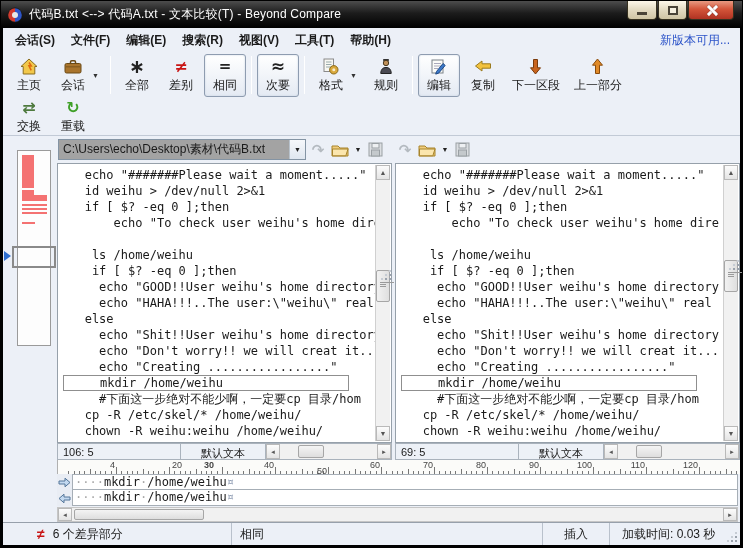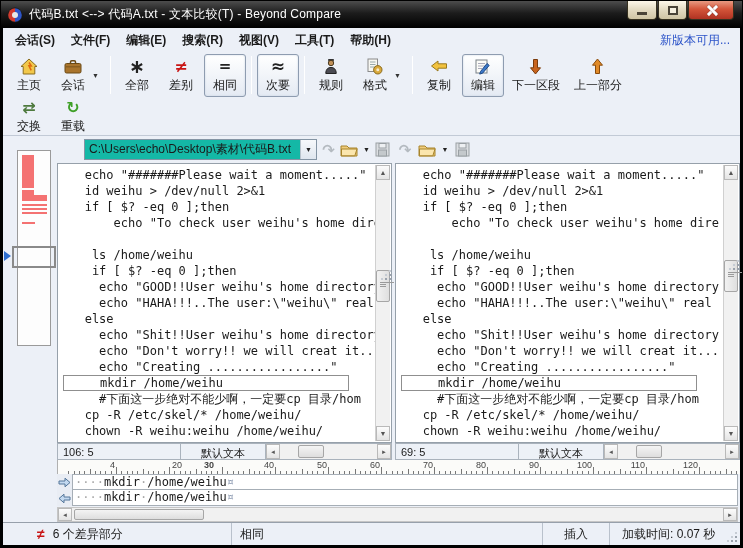--- a/index.html
+++ b/index.html
@@ -54,21 +54,21 @@
 
   
   .mainwrap { height:324px; display:flex; }
   .thumbcol { width:54px; position:relative; }
   .filecol { display:flex; flex-direction:column; }
   .filecol.left { width:335px; }
   .colgap { width:3px; }
   .filecol.right { flex:1; }
 
   .pathrow { height:27px; display:flex; align-items:center; gap:3px; padding:2px 1px; }
-  .combo { width:248px; height:21px; background:#14b8a6; border:1px solid #8494a4; display:flex; align-items:center;margin-left:26px; }
+  .combo { width:248px; height:21px; background:#a3a3a3; border:1px solid #8494a4; display:flex; align-items:center; }
   .combo .ptext { flex:1; padding:0 4px; font-size:12px; white-space:nowrap; overflow:hidden; }
   .combo .ptext .seltext { background:#a6caf0; }
   .combo .cdrop { width:16px; height:100%; border-left:1px solid #b8c2cc; background:linear-gradient(#f6f8fb,#dfe6ef);
     display:flex; align-items:center; justify-content:center; font-size:7px; color:#222; }
   .pico { display:flex; align-items:center; justify-content:center; height:20px; }
   .pico.undo { width:18px; color:#b4bac0; font-size:15px; font-weight:bold; }
   .pico.folderbtn { width:20px; } .pico.fdrop { width:10px; font-size:7px; color:#222; }
   .pico.save { width:18px; }
 
   .editorpane { flex:1; position:relative; background:#fff; border:1px solid #96a0aa; }
@@ -219,68 +219,68 @@
         <div class="tbtn pressed">
           <span class="tcol">
             <span class="ticon gi gi-minor">≈</span>
             <span class="tlabel">次要</span>
           </span>
         </div>
         <span class="tsep"></span>
         <div class="tbtn">
           <span class="tcol">
             <span class="ticon">
-              <svg viewBox="0 0 16 17" width="16" height="17">
-                <rect x="5.2" y="1" width="5.6" height="2" fill="#333"></rect>
-                <circle cx="8" cy="5" r="2.7" fill="#c09058" stroke="#4a3a20"></circle>
-                <path d="M2.8 15.5 c0-4.4 2.3-6 5.2-6 s5.2 1.6 5.2 6 Z" fill="#4a4a52" stroke="#222"></path>
-              </svg>
-            </span>
-            <span class="tlabel">规则</span>
-          </span>
-        </div>
-        <div class="tbtn">
-          <span class="tcol">
-            <span class="ticon">
               <svg viewBox="0 0 17 17" width="17" height="17">
                 <rect x="2" y="1" width="9.5" height="12.5" fill="#f7f7f2" stroke="#8a8a8a"></rect>
                 <line x1="4" y1="4" x2="9.5" y2="4" stroke="#9aa"></line>
                 <line x1="4" y1="6.5" x2="9.5" y2="6.5" stroke="#9aa"></line>
                 <line x1="4" y1="9" x2="9.5" y2="9" stroke="#9aa"></line>
                 <circle cx="11.8" cy="11.8" r="4.2" fill="#d9a93c" stroke="#8a6a1a"></circle>
                 <circle cx="11.8" cy="11.8" r="1.5" fill="#f7ebc8"></circle>
               </svg>
             </span>
             <span class="tlabel">格式</span>
           </span>
           <span class="tdrop">▼</span>
         </div>
+        <div class="tbtn">
+          <span class="tcol">
+            <span class="ticon">
+              <svg viewBox="0 0 16 17" width="16" height="17">
+                <rect x="5.2" y="1" width="5.6" height="2" fill="#333"></rect>
+                <circle cx="8" cy="5" r="2.7" fill="#c09058" stroke="#4a3a20"></circle>
+                <path d="M2.8 15.5 c0-4.4 2.3-6 5.2-6 s5.2 1.6 5.2 6 Z" fill="#4a4a52" stroke="#222"></path>
+              </svg>
+            </span>
+            <span class="tlabel">规则</span>
+          </span>
+        </div>
         <span class="tsep"></span>
-        <div class="tbtn">
-          <span class="tcol">
-            <span class="ticon">
-              <svg viewBox="0 0 18 14" width="18" height="14">
-                <path d="M8 2 L1.5 7 L8 12 V9.2 H16.5 V4.8 H8 Z" fill="#f2c23e" stroke="#9a7a1e"></path>
-              </svg>
-            </span>
-            <span class="tlabel">复制</span>
-          </span>
-        </div>
         <div class="tbtn pressed">
           <span class="tcol">
             <span class="ticon">
               <svg viewBox="0 0 17 17" width="17" height="17">
                 <rect x="2" y="2" width="11" height="13" fill="#fcfcf8" stroke="#7a8288"></rect>
                 <line x1="4" y1="5.5" x2="11" y2="5.5" stroke="#aab"></line>
                 <line x1="4" y1="8" x2="11" y2="8" stroke="#aab"></line>
                 <line x1="4" y1="10.5" x2="8" y2="10.5" stroke="#aab"></line>
                 <path d="M6.5 13.5 L13 5.5 l2.2 1.9 L8.6 15.2 l-2.9 .9 Z" fill="#3c78c8" stroke="#1e4a86"></path>
               </svg>
             </span>
             <span class="tlabel">编辑</span>
+          </span>
+        </div>
+        <div class="tbtn">
+          <span class="tcol">
+            <span class="ticon">
+              <svg viewBox="0 0 18 14" width="18" height="14">
+                <path d="M8 2 L1.5 7 L8 12 V9.2 H16.5 V4.8 H8 Z" fill="#f2c23e" stroke="#9a7a1e"></path>
+              </svg>
+            </span>
+            <span class="tlabel">复制</span>
           </span>
         </div>
         <div class="tbtn">
           <span class="tcol">
             <span class="ticon">
               <svg viewBox="0 0 13 17" width="13" height="17">
                 <path d="M6.5 16 L1.5 9.8 h3 V1.5 h4 v8.3 h3 Z" fill="#c8641e" stroke="#7a3a0a"></path>
               </svg>
             </span>
             <span class="tlabel">下一区段</span>
@@ -578,21 +578,21 @@
         <span class="rtick" style="height: 3px; left: 651.6px;"></span>
         <span class="rtick" style="height: 3px; left: 656.9px;"></span>
         <span class="rtick" style="height: 3px; left: 662.2px;"></span>
         <span class="rtick" style="height: 5px; left: 667.5px;"></span>
         <span class="rtick" style="height: 3px; left: 672.8px;"></span>
         <span class="rtick" style="height: 3px; left: 678.1px;"></span>
         <span class="rlabel" style="left: 57px;">4</span>
         <span class="rlabel" style="left: 124px;">20</span>
         <span class="rlabel" style="left: 156px; font-weight: bold;">30</span>
         <span class="rlabel" style="left: 216px;">40</span>
-        <span class="rlabel" style="left: 269px;">50</span>
+        <span class="rlabel" style="left: 269px; margin-top: 6px;">50</span>
         <span class="rlabel" style="left: 322px;">60</span>
         <span class="rlabel" style="left: 375px;">70</span>
         <span class="rlabel" style="left: 428px;">80</span>
         <span class="rlabel" style="left: 481px;">90</span>
         <span class="rlabel" style="left: 534px;">100</span>
         <span class="rlabel" style="left: 587px;">110</span>
         <span class="rlabel" style="left: 640px;">120</span>
       </div>
 
     <div id="detail-rows">
@@ -625,19 +625,19 @@
         <span class="ne">≠</span>
         <span>6 个差异部分</span>
       </span>
       <span class="sbcell sb2">
           <span>相同</span>
         </span>
       <span class="sbcell sb3">
           <span>插入</span>
         </span>
       <span class="sbcell sb4">
-          <span>加载时间: 0.07 秒</span>
+          <span>加载时间: 0.03 秒</span>
         </span>
       <span class="grip"></span>
     </div>
 
   </div>
 </div>
 
 </body></html>

